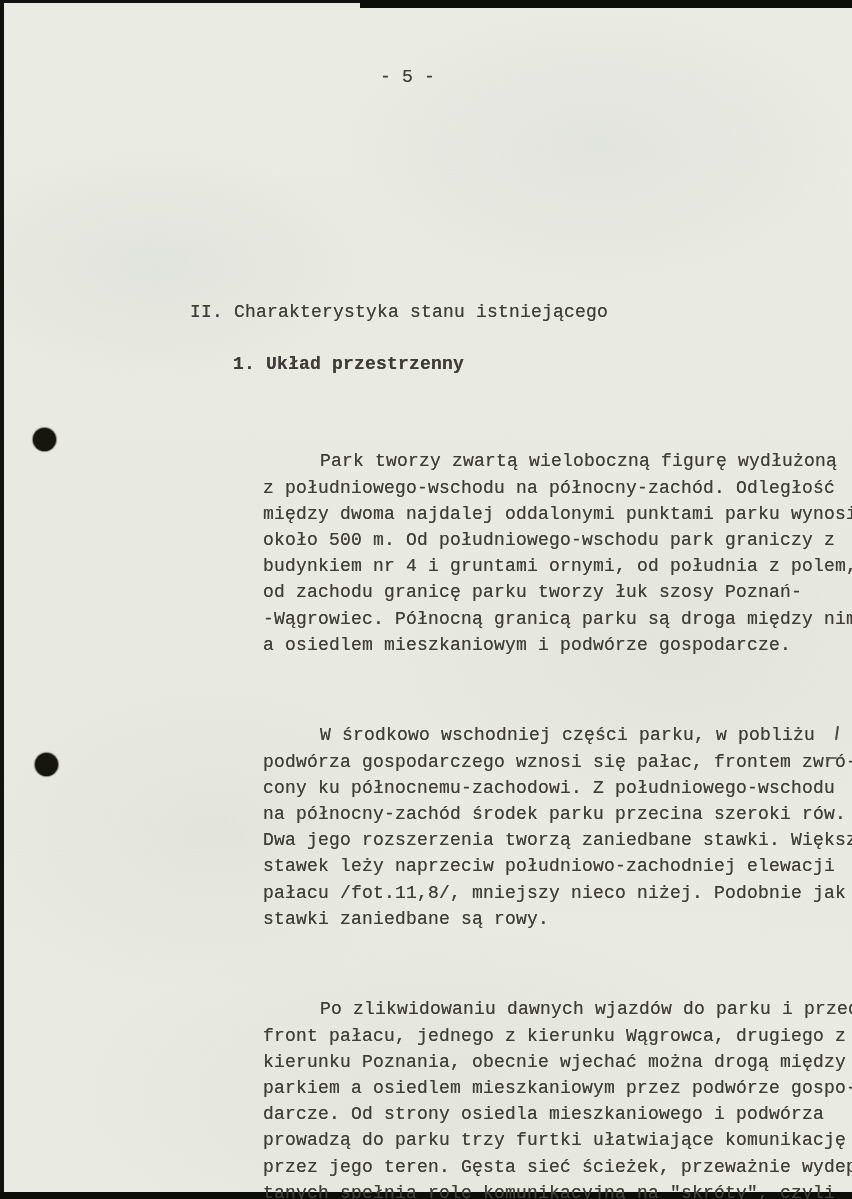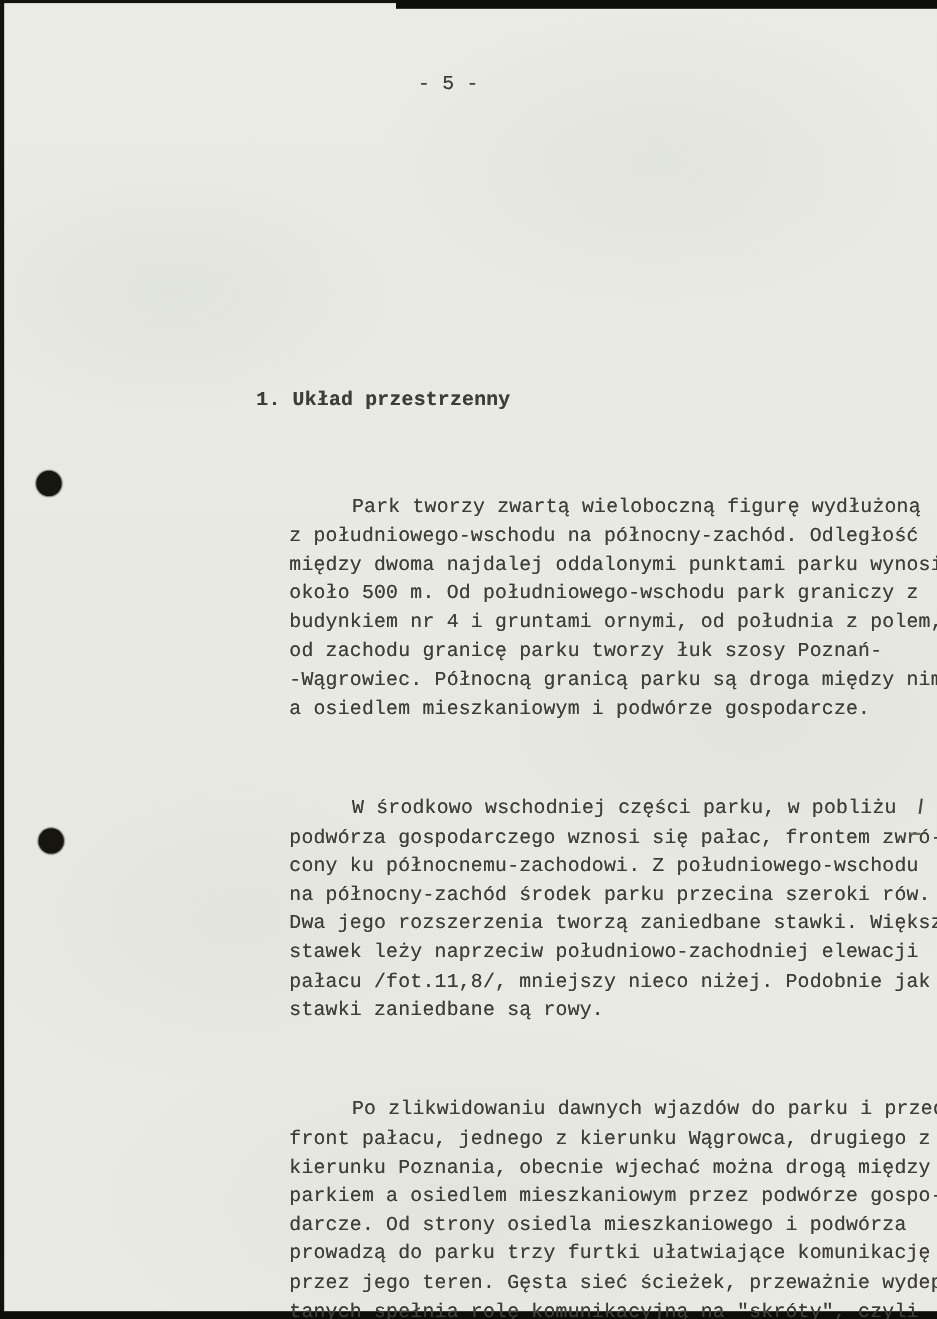--- a/index.html
+++ b/index.html
@@ -103,20 +103,21 @@
 </head>
 <body>
 
 <div class="scan">
   <div class="paper"></div>
   <div class="edge-top-right"></div>
   <div class="edge-bottom"></div>
 
   <div class="typetext page-number">- 5 -</div>
 
+  <div class="typetext heading">II. Charakterystyka stanu istniejącego</div>
 
   <div class="typetext subheading">1. Układ przestrzenny</div>
 
   <div class="typetext body-text">
     <p>Park tworzy zwartą wieloboczną figurę wydłużoną
 z południowego-wschodu na północny-zachód. Odległość
 między dwoma najdalej oddalonymi punktami parku wynosi
 około 500 m. Od południowego-wschodu park graniczy z
 budynkiem nr 4 i gruntami ornymi, od południa z polem,
 od zachodu granicę parku tworzy łuk szosy Poznań-

